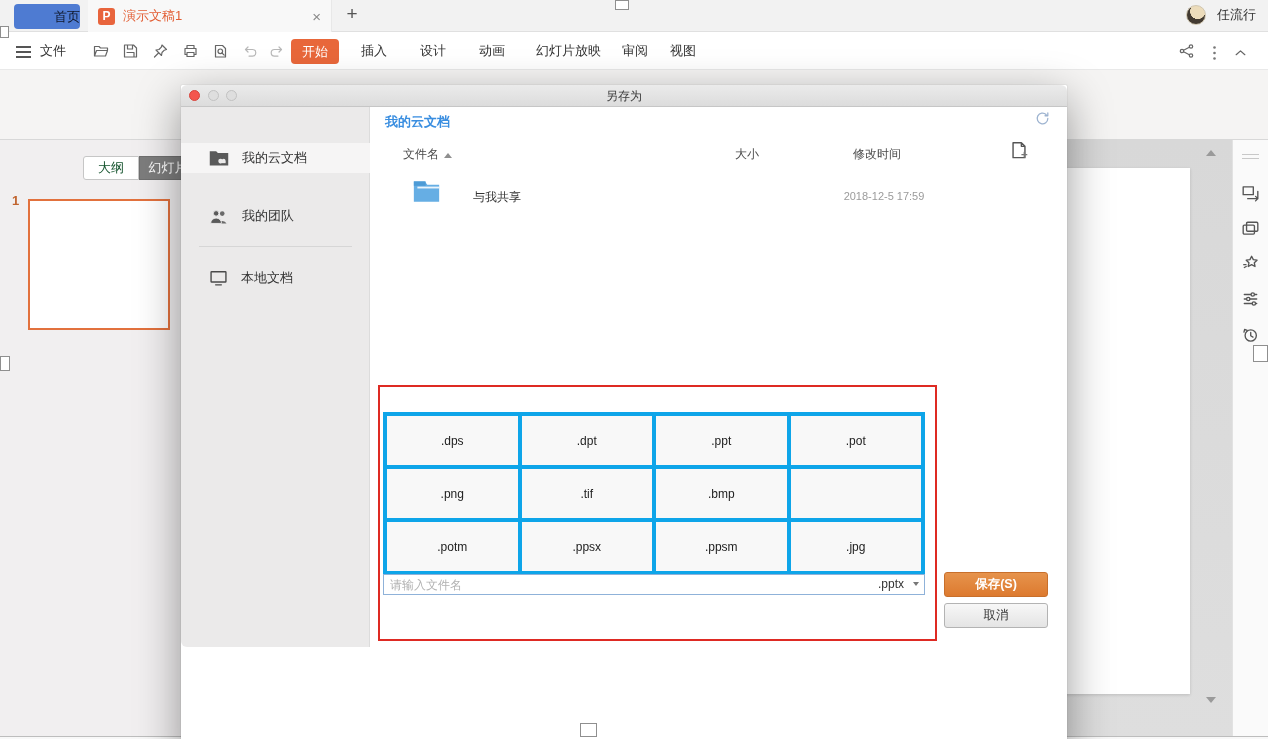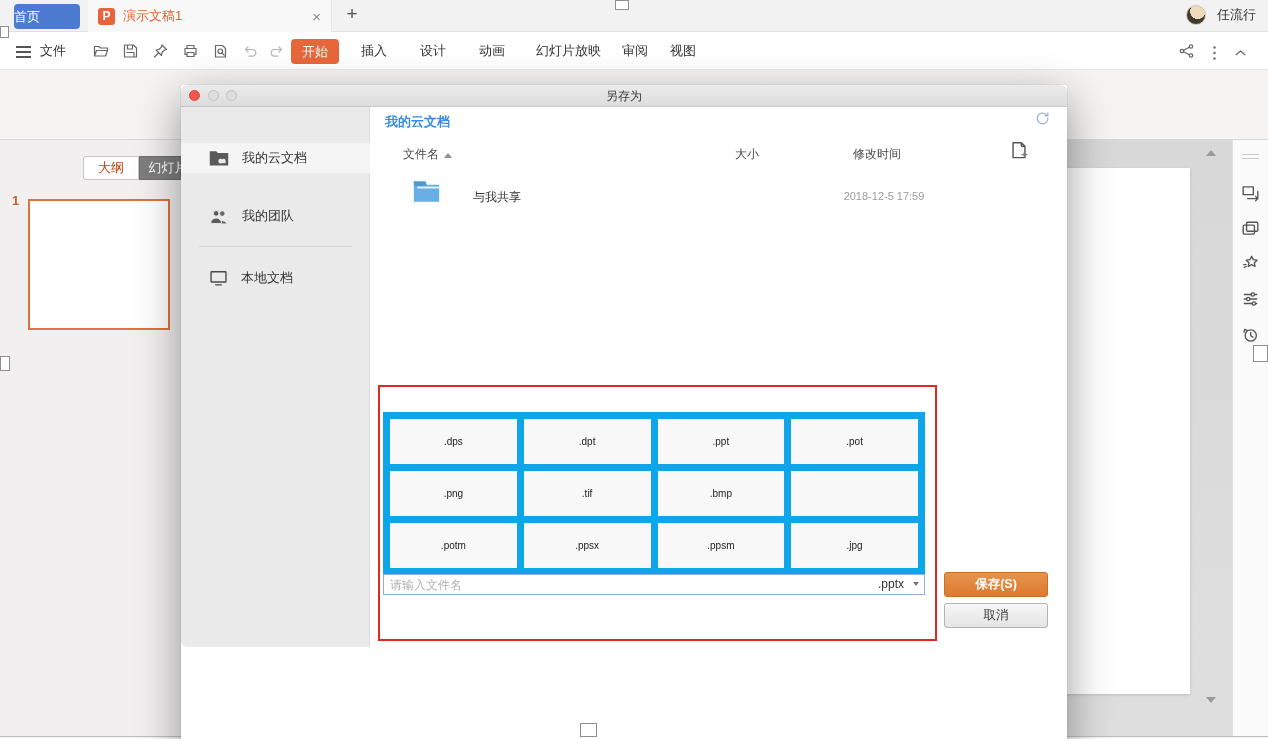--- a/index.html
+++ b/index.html
@@ -1,21 +1,21 @@
 <!DOCTYPE html>
 <html><head>
 <meta charset="utf-8">
 <style>
   * { margin:0; padding:0; box-sizing:border-box; }
   body { font-family:"Liberation Sans","DejaVu Sans",sans-serif; background:#888; }
   .screen { position:relative; width:1268px; height:739px; background:#dcdcdc; overflow:hidden; color:#333; font-size:13px; }
 
   
   .titlebar { position:absolute; left:0; top:0; width:1268px; height:32px; background:#f2f2f2; border-bottom:1px solid #e0e0e0; }
-  .home-btn { position:absolute; left:14px; top:4px; width:66px; height:25px; background:#4e7bd2; color:#ffffff; border-radius:4px; display:flex; align-items:center; justify-content:flex-start; font-size:13px; }
+  .home-btn { position:absolute; left:14px; top:4px; width:66px; height:25px; background:#4e7bd2; color:#0f172a; border-radius:4px; display:flex; align-items:center; justify-content:flex-end; font-size:13px; }
   .doc-tab { position:absolute; left:88px; top:0; width:244px; height:32px; background:#f8f8f8; display:flex; align-items:center; padding:0 10px; border-right:1px solid #e8e8e8; }
   .wpp-logo { width:17px; height:17px; background:#e8643c; border-radius:3px; color:#fff; font-weight:bold; font-size:12px; display:flex; align-items:center; justify-content:center; }
   .doc-title { color:#e25d33; margin-left:8px; }
   .tab-close { margin-left:auto; color:#8a8a8a; font-size:15px; }
   .new-tab { position:absolute; left:341px; top:3px; font-size:19px; color:#555; width:22px; text-align:center; }
   .userbox { position:absolute; right:12px; top:5px; display:flex; align-items:center; gap:11px; }
   .avatar { width:20px; height:20px; border-radius:50%; background:radial-gradient(circle at 60% 30%, #ecdcbb 45%, #423a31 47%); border:1px solid #d0c6b0; }
 
   
   .menubar { position:absolute; left:0; top:32px; width:1268px; height:38px; background:#fff; border-bottom:1px solid #e9e9e9; }
@@ -31,21 +31,21 @@
   .rlabel.dim { color:#a6a6a6; }
   .caret { display:inline-block; width:0; height:0; border-left:3.5px solid transparent; border-right:3.5px solid transparent; border-top:4px solid #888; margin-left:3px; vertical-align:2px; }
   .caret.dim { border-top-color:#b5b5b5; }
   .vsep { position:absolute; width:1px; background:#dcdcdc; }
   .frag { position:absolute; background:#fff; border:1px solid #c4c4c4; border-radius:2px; }
   .fragdots { position:absolute; color:#9a9a9a; font-size:10px; letter-spacing:2px; }
 
   
   .leftpanel { position:absolute; left:0; top:140px; width:278px; height:599px; background:#f1eff0; border-right:1px solid #dadada; }
   .ltab { position:absolute; top:16px; height:24px; display:flex; align-items:center; justify-content:center; font-size:13px; }
-  .ltab.outline { left:83px; width:56px; background:#fff; border:1px solid #c6c6c6; border-radius:3px 0 0 3px; color:#c2410c; }
+  .ltab.outline { left:83px; width:56px; background:#fff; border:1px solid #c6c6c6; border-radius:3px 0 0 3px; color:#14532d; }
   .ltab.slides { left:139px; width:58px; background:#7d7d7d; color:#fff; border:1px solid #6f6f6f; }
   .slide-num { position:absolute; left:12px; top:53px; color:#c0642f; font-weight:bold; font-size:13px; }
   .thumb { position:absolute; left:28px; top:59px; width:142px; height:131px; background:#fff; border:2px solid #e2713d; }
 
   
   .canvas { position:absolute; left:278px; top:140px; width:954px; height:599px; background:linear-gradient(#d8d8d8,#dedede); }
   .slide { position:absolute; left:16px; top:28px; width:896px; height:526px; background:#fff; box-shadow:0 1px 3px rgba(0,0,0,.15); }
   .tri-up { width:0; height:0; border-left:5px solid transparent; border-right:5px solid transparent; border-bottom:6px solid #9a9a9a; }
   .tri-down { width:0; height:0; border-left:5px solid transparent; border-right:5px solid transparent; border-top:6px solid #9a9a9a; }
   .bottom-line { position:absolute; left:0; top:736px; width:1268px; height:1px; background:#bdbdbd; }
@@ -67,21 +67,21 @@
   .dlg-sidebar { position:absolute; left:0; top:22px; width:189px; height:540px; background:#ebeaea; border-right:1px solid #dcdcdc; border-radius:0 0 0 6px; }
   .sb-item { position:absolute; left:0; width:189px; height:30px; display:flex; align-items:center; padding-left:28px; gap:13px; font-size:13px; color:#333; }
   .sb-item.sel { background:#f6f5f5; }
   .sb-div { position:absolute; left:18px; top:139px; width:153px; height:1px; background:#d6d6d6; }
   .crumb { position:absolute; left:204px; top:28px; color:#3a8ee0; font-weight:bold; font-size:13px; }
   .colhead { position:absolute; top:61px; font-size:12px; color:#4a4a4a; }
   .sort-up { display:inline-block; width:0; height:0; border-left:4px solid transparent; border-right:4px solid transparent; border-bottom:5px solid #8f8f8f; margin-left:5px; }
   .file-name { position:absolute; left:292px; top:104px; font-size:12px; color:#333; }
   .file-date { position:absolute; left:648px; top:105px; width:110px; text-align:center; font-size:11px; color:#9b9b9b; }
   .fmt-table { position:absolute; left:202px; top:327px; width:542px; height:163px; border-collapse:collapse; }
-  .fmt-table td { width:25%; border:7px solid #0ea5e9; background:#f8f8f8; text-align:center; font-size:10px; color:#222; height:40px; }
+  .fmt-table td { width:25%; border:4px solid #0ea5e9; background:#f8f8f8; text-align:center; font-size:12px; color:#222; height:40px; }
   .fname-wrap { position:absolute; left:202px; top:489px; width:542px; height:21px; }
   .fname-input { width:100%; height:100%; border:1px solid #8fb2d9; background:#fff; font-size:12px; padding:0 70px 0 6px; color:#333; outline:none; font-family:inherit; }
   .fname-input::placeholder { color:#b2b2b2; }
   .ext-box { position:absolute; right:6px; top:3px; display:flex; align-items:center; gap:6px; font-size:12px; color:#333; }
   .btn-save { position:absolute; left:763px; top:487px; width:104px; height:25px; background:linear-gradient(#e6934c,#dd7a2f); border:1px solid #c86f2b; border-radius:3px; color:#fff; font-weight:bold; font-size:12.5px; display:flex; align-items:center; justify-content:center; }
   .btn-cancel { position:absolute; left:763px; top:518px; width:104px; height:25px; background:linear-gradient(#f7f7f7,#e4e4e4); border:1px solid #b3b3b3; border-radius:3px; color:#333; font-size:12.5px; display:flex; align-items:center; justify-content:center; }
 
   
   .red-rect { position:absolute; left:378px; top:385px; width:559px; height:256px; border:2px solid #de2a23; z-index:50; }
   .handle { position:absolute; background:#fff; border:1px solid #8f8f8f; z-index:60; }

